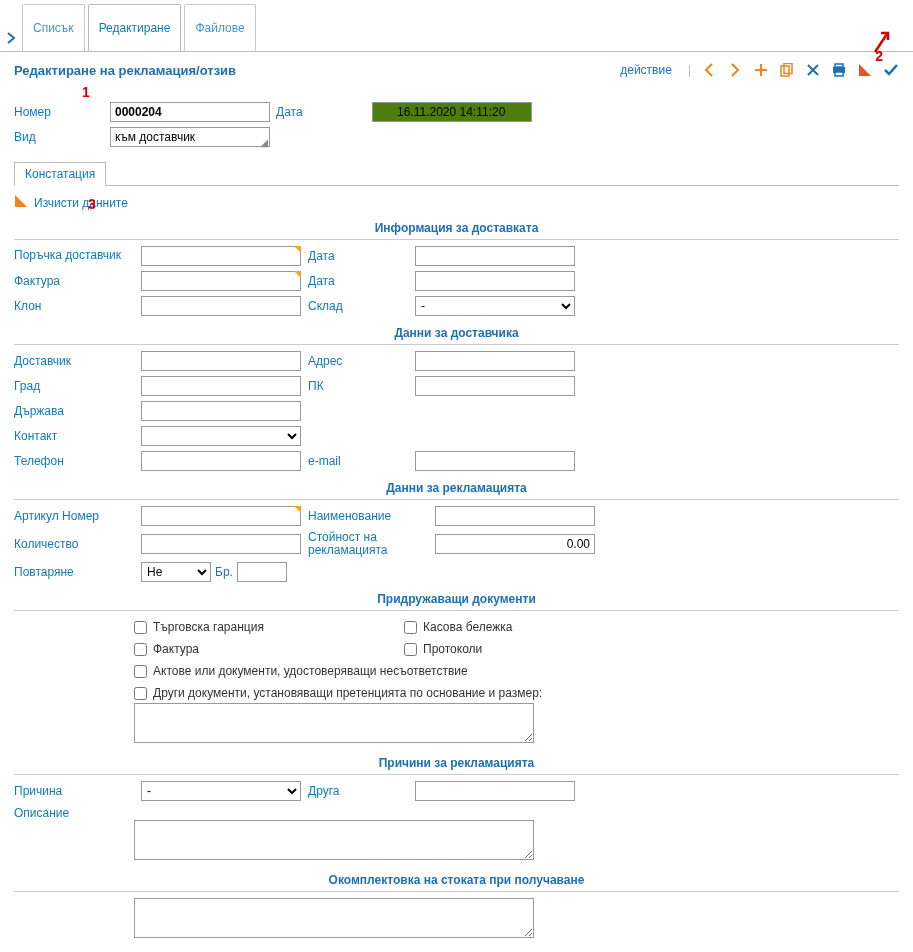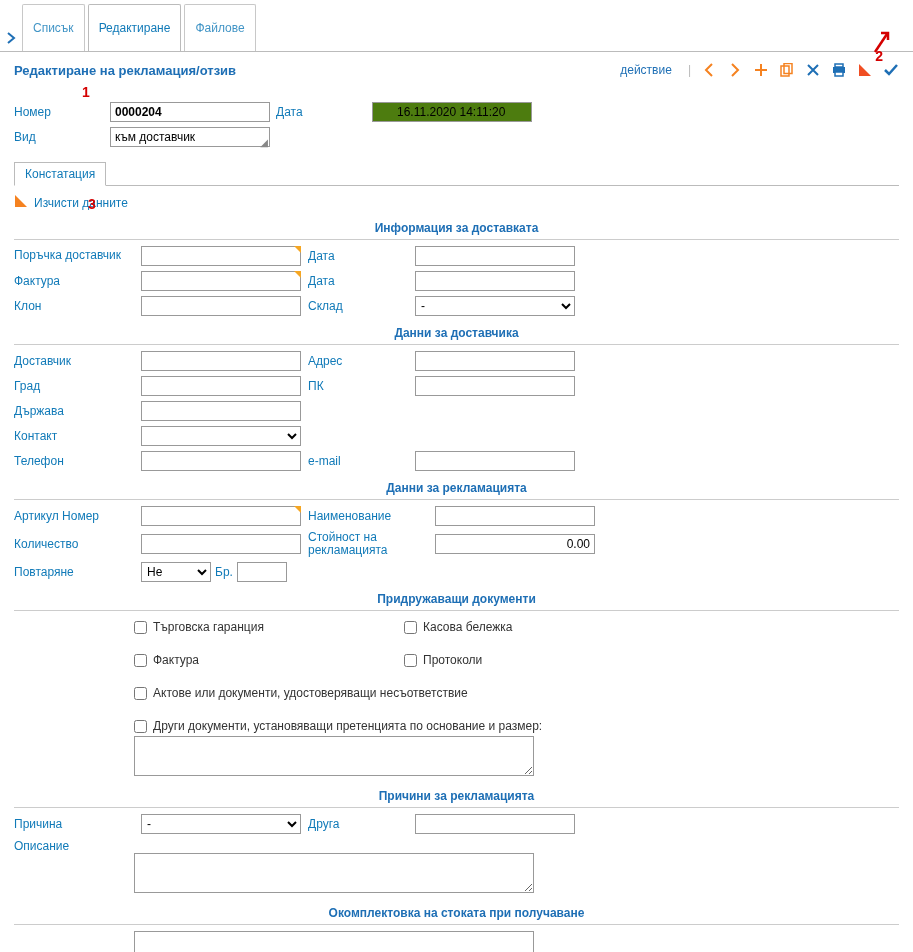--- a/index.html
+++ b/index.html
@@ -24,21 +24,21 @@
 .section-title{color:#1e6fb5;font-weight:bold;font-size:12px;margin:10px 0 4px;border-bottom:none;text-align:center;}
 .divider{border-top:1px solid #ccc;margin:2px 0 6px;}
 .subtabs{margin-top:14px;border-bottom:1px solid #bbb;}
 .subtab{display:inline-block;border:1px solid #bbb;border-bottom:1px solid #fff;padding:4px 10px;color:#117ab8;font-size:12px;position:relative;top:1px;background:#fff;}
 .clear-row{display:flex;align-items:center;gap:6px;margin:8px 0;}
 .fg{display:grid;grid-template-columns:120px 160px 100px 160px;gap:5px 7px;align-items:center;max-width:560px;}
 .fg input,.fg select{width:100%;}
 .underline-red{border-bottom:3px solid #d40000;}
 .checkline{display:flex;align-items:center;gap:6px;margin:3px 0;}
 .checkline input[type=checkbox]{margin:0;}
-.checkcols{display:grid;grid-template-columns:260px 200px;gap:13px 10px;margin-left:120px;}
+.checkcols{display:grid;grid-template-columns:260px 200px;gap:2px 10px;margin-left:120px;}
 .wide-ta{margin-left:120px;width:400px;height:40px;resize:both;}
 .anno{position:absolute;color:#d40000;font-size:14px;font-weight:bold;font-family:Arial;}
 .wrap{position:relative;}
 select{padding:1px;}
 .small-input{width:50px !important;}
 .reqcorner{position:relative;}
 .reqcorner::after{content:"";position:absolute;top:0;right:0;width:0;height:0;border-top:7px solid #f5a623;border-left:7px solid transparent;}
 input.num{text-align:right;}
 </style>
 </head>

